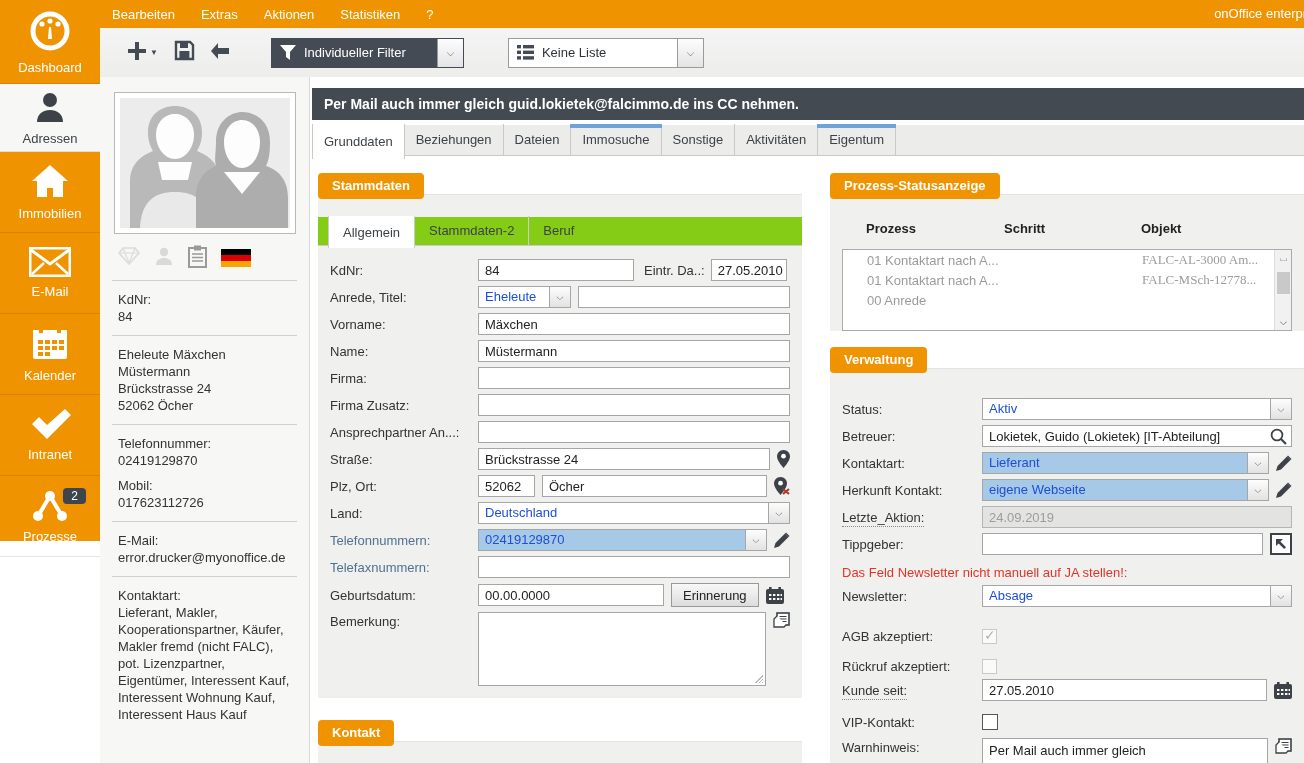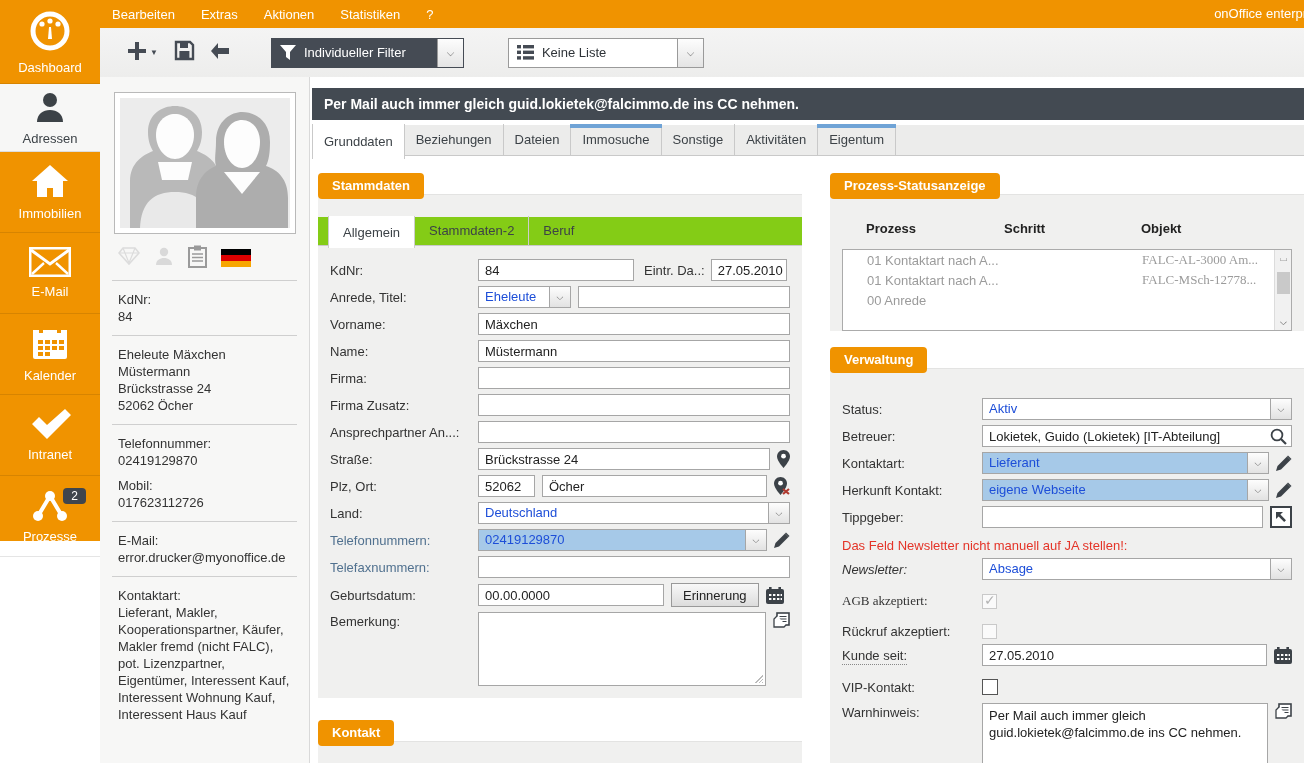--- a/index.html
+++ b/index.html
@@ -604,42 +604,46 @@
               <span class="a">⌵</span>
             </span>
             <span class="icon-after">
               <svg width="16" height="16" viewBox="0 0 16 16">
                   <path d="M0 16l1.5-5L11 1.5 14.5 5 5 14.5z" fill="#3c4248"></path>
                   <path d="M12 0.5 15.5 4 14.5 5 11 1.5z" fill="#3c4248"></path>
                 </svg>
             </span>
           </div>
 
+          <div class="frow">
+            <span class="lbl" style="width:140px;"><span class="dotted">Letzte_Aktion:</span></span>
+            <span class="fld dis grow">24.09.2019</span>
+          </div>
 
           <div class="frow">
             <span class="lbl" style="width:140px;">Tippgeber:</span>
             <span class="fld grow"></span>
             <span class="icon-after sq-icon">
               <svg width="12" height="12" viewBox="0 0 12 12">
                   <path d="M1 1h7L5.4 3.6 11 9.2 9.2 11 3.6 5.4 1 8z" fill="#3c4248"></path>
                 </svg>
             </span>
           </div>
 
           <div class="redline">Das Feld Newsletter nicht manuell auf JA stellen!:</div>
 
           <div class="frow">
-            <span class="lbl" style="width:140px;font-style:italic;">Newsletter:</span>
+            <span class="lbl" style="width:140px;">Newsletter:</span>
             <span class="sel grow">
               <span class="v">Absage</span>
               <span class="a">⌵</span>
             </span>
           </div>
 
-          <div class="frow" style="margin-top:10px;font-family:Liberation Serif, serif;">
+          <div class="frow" style="margin-top:18px;">
             <span class="lbl" style="width:140px;">AGB akzeptiert:</span>
             <span class="cb checked"></span>
           </div>
 
           <div class="frow" style="margin-top:8px; margin-bottom:0;">
             <span class="lbl" style="width:140px;">Rückruf akzeptiert:</span>
             <span class="cb"></span>
           </div>
 
           <div class="frow" style="margin-top:2px;">

